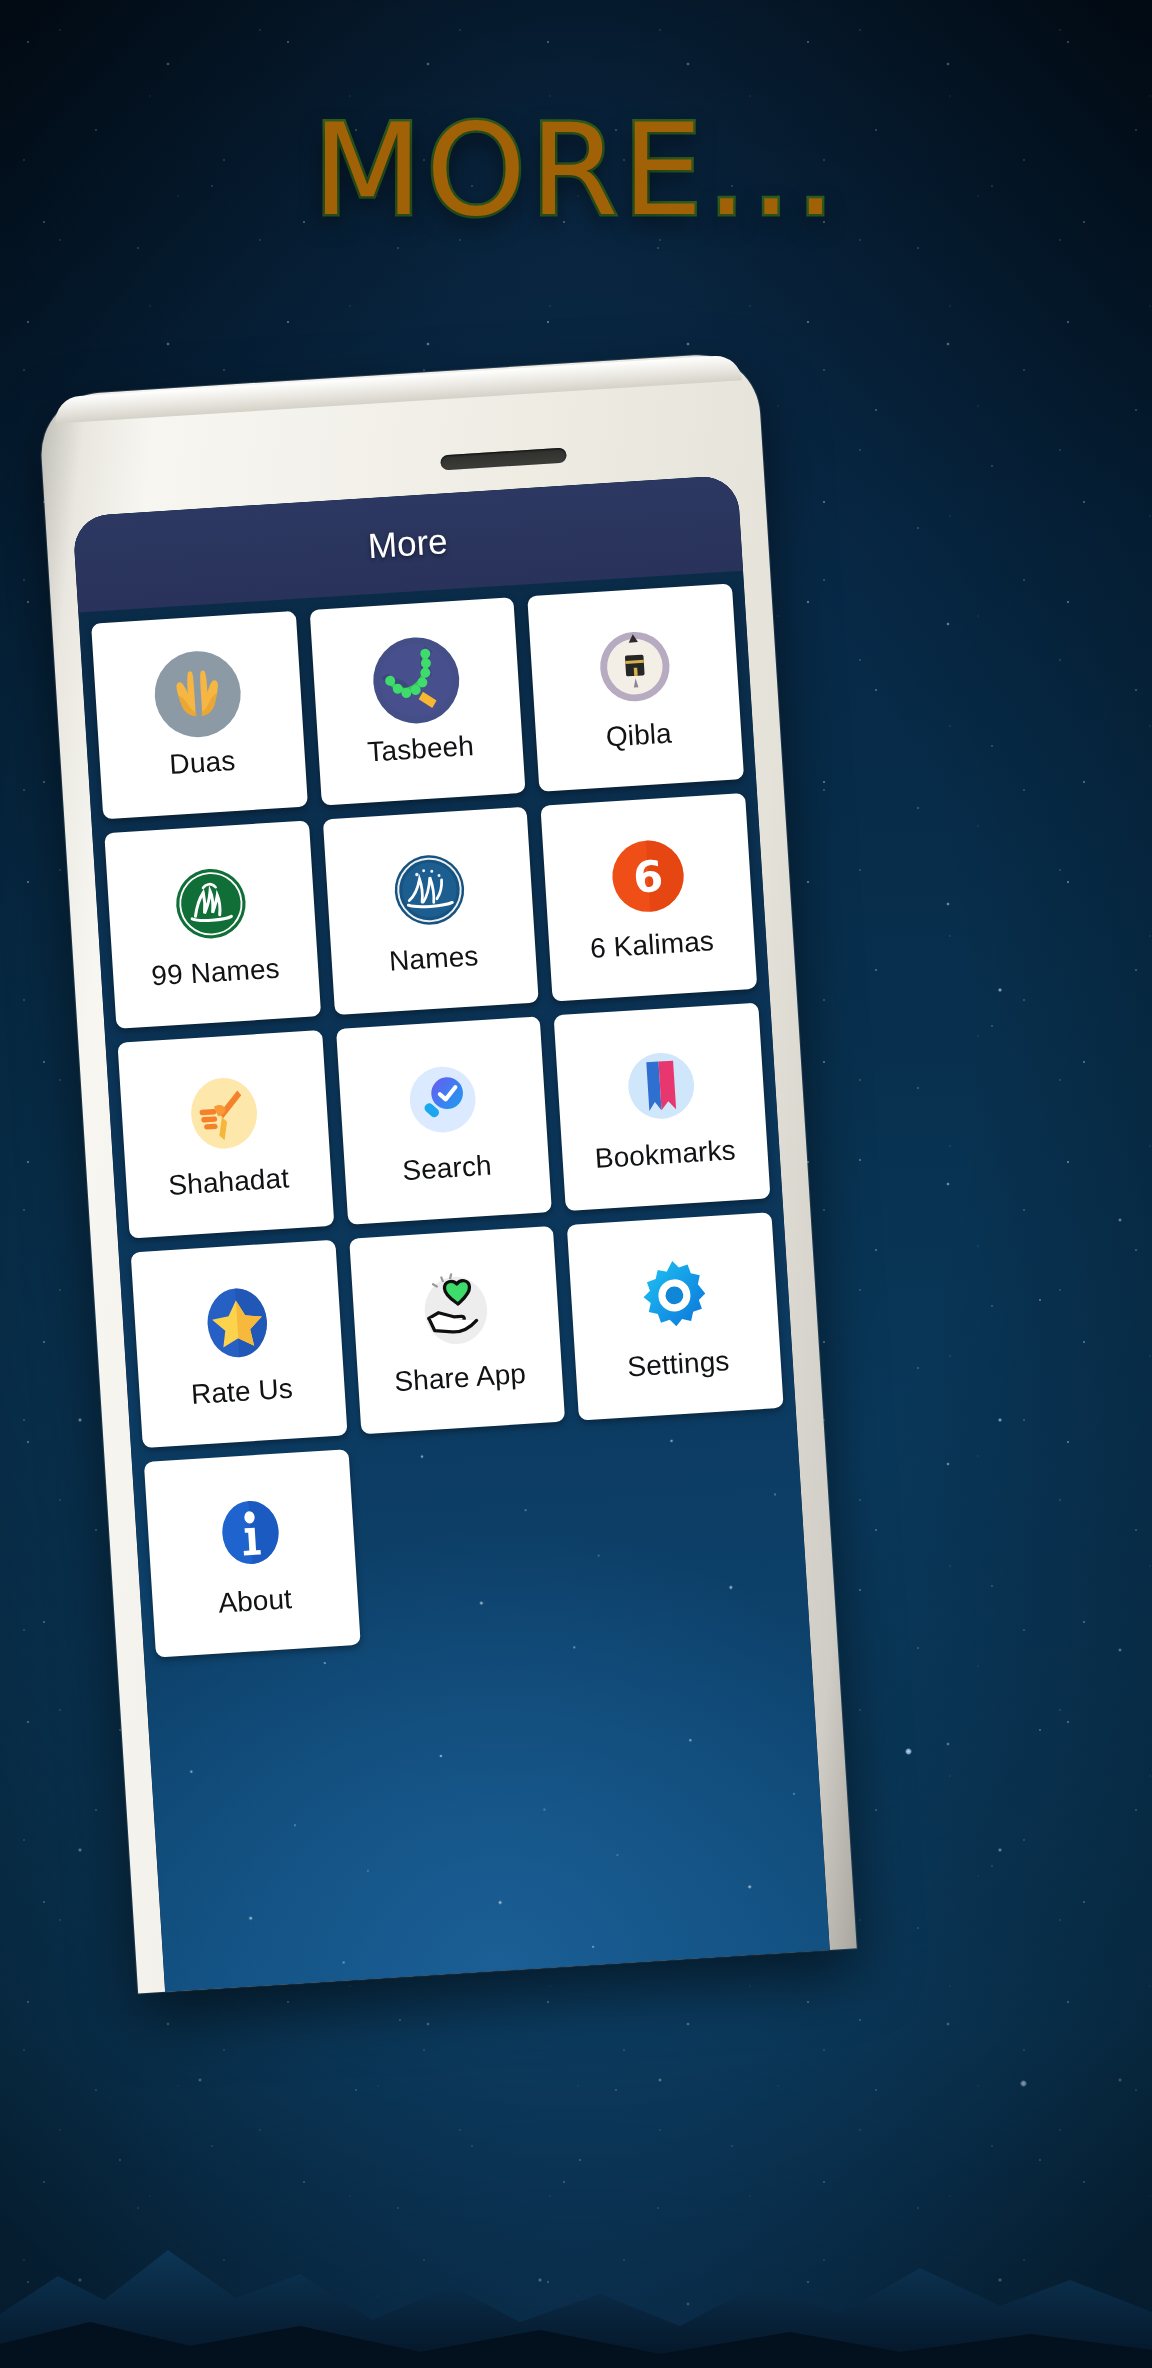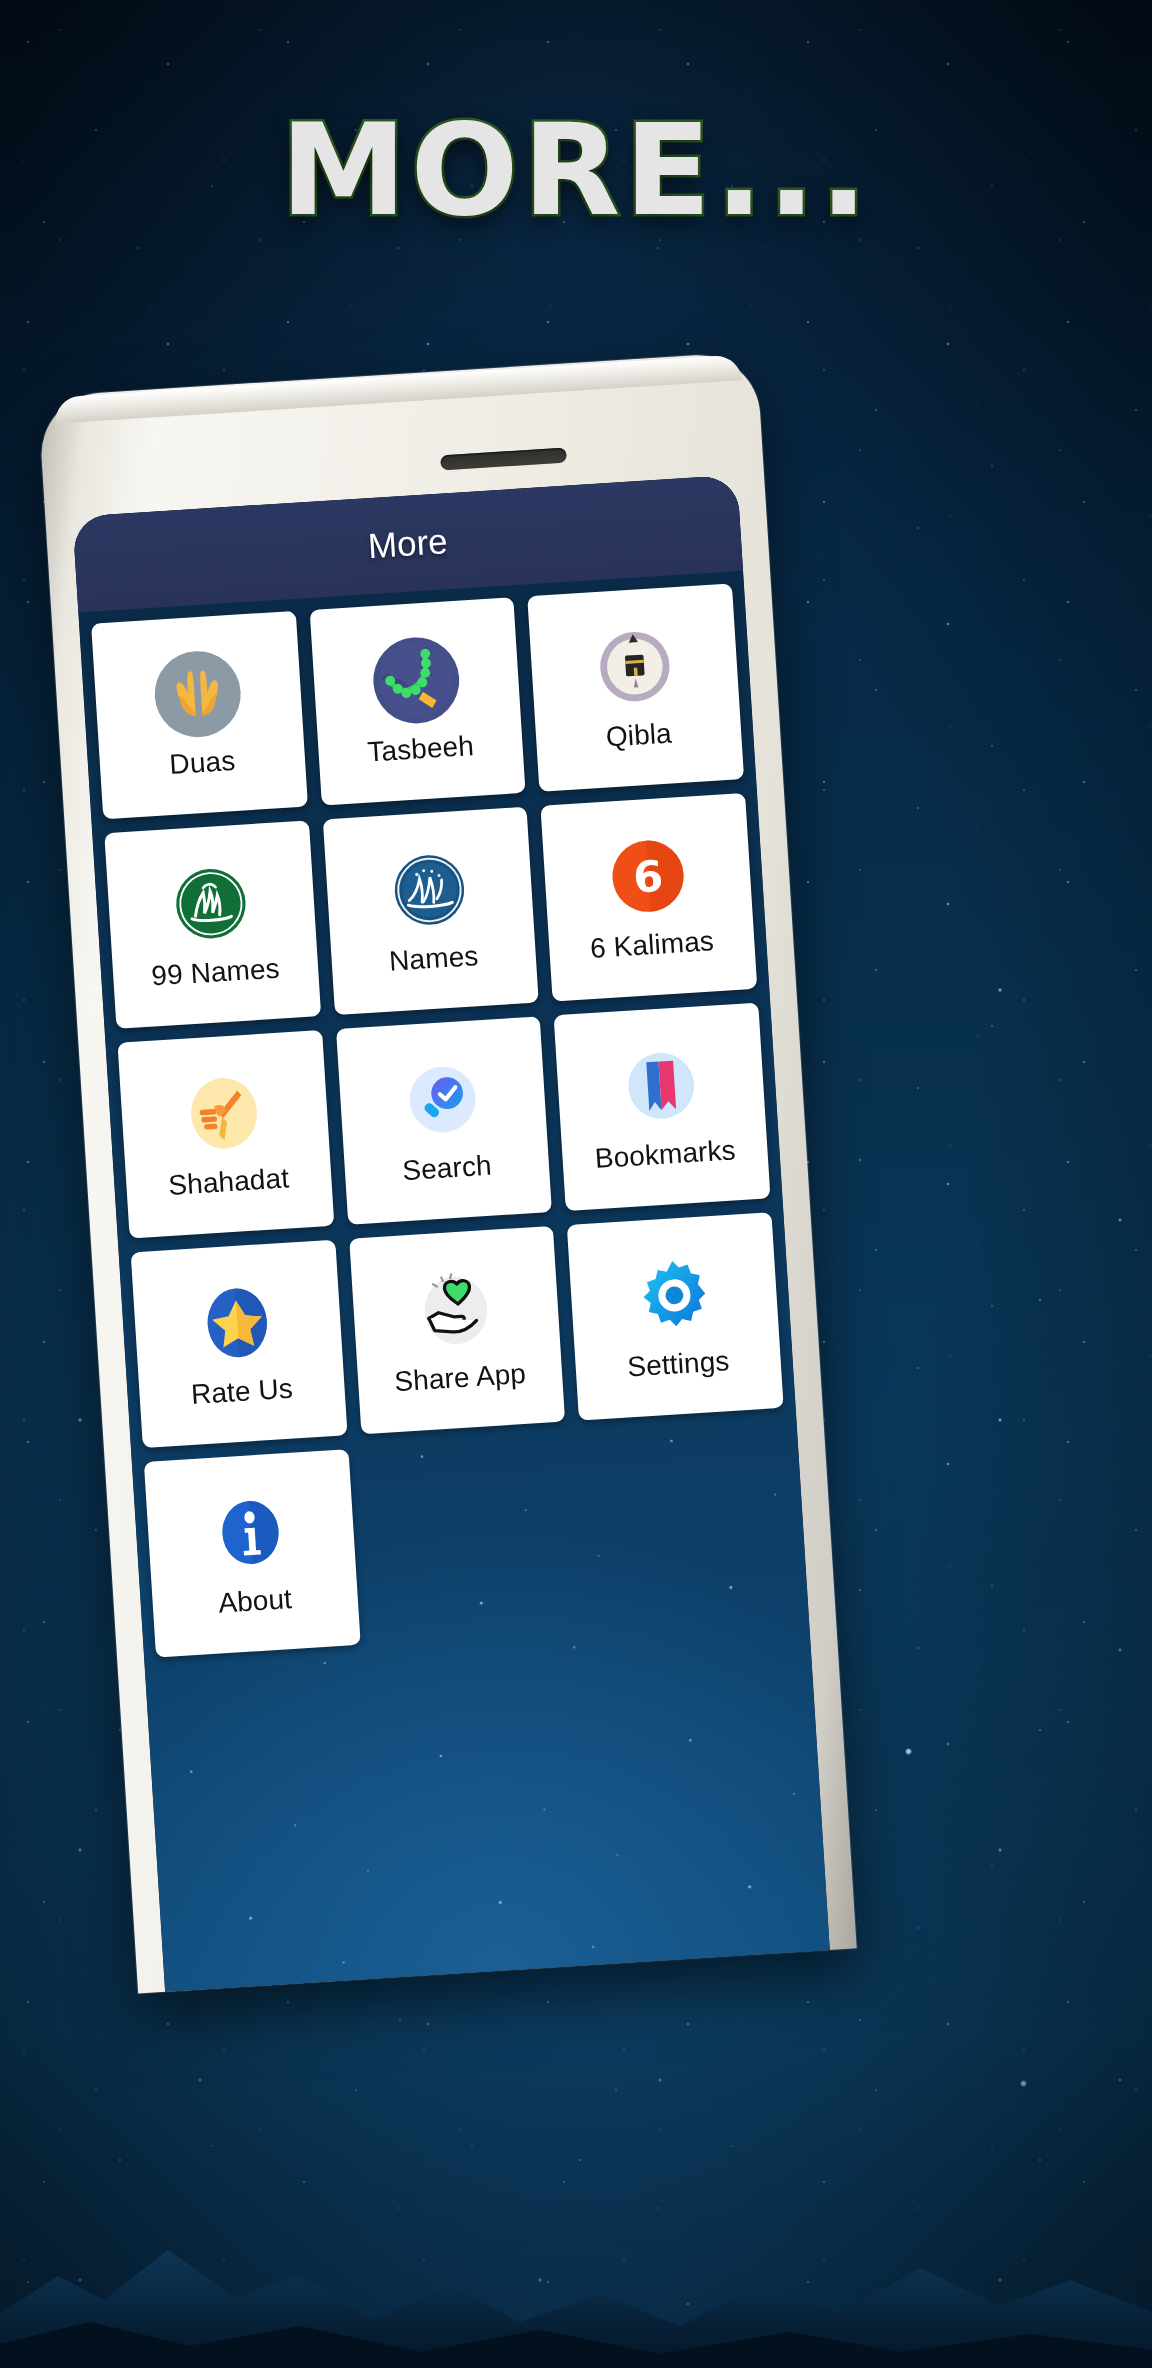--- a/index.html
+++ b/index.html
@@ -61,24 +61,24 @@
            background:radial-gradient(circle,#fff 0%,#9fd4ff 40%,rgba(120,190,255,0) 72%);}
   
   #mountains{position:absolute;left:0;right:0;bottom:0;height:260px;}
   #mountains svg{display:block;width:100%;height:100%;}
 
   
   #title-wrap{position:absolute;top:104px;left:0;right:0;text-align:center;}
   #title{
     display:inline-block;
     font-family:"DejaVu Sans", sans-serif;
-    font-weight:700;
+    font-weight:400;
     font-size:127px;
     letter-spacing:4px;
-    color:#e5e5e5;
+    color:#a16207;
     -webkit-text-stroke:5px #2f5e1f;
     paint-order:stroke fill;
     text-shadow:0 10px 22px rgba(0,0,0,.55);
     line-height:1.05;
   }
 
   
   #phone{
     position:absolute;
     left:37px; top:374px;

